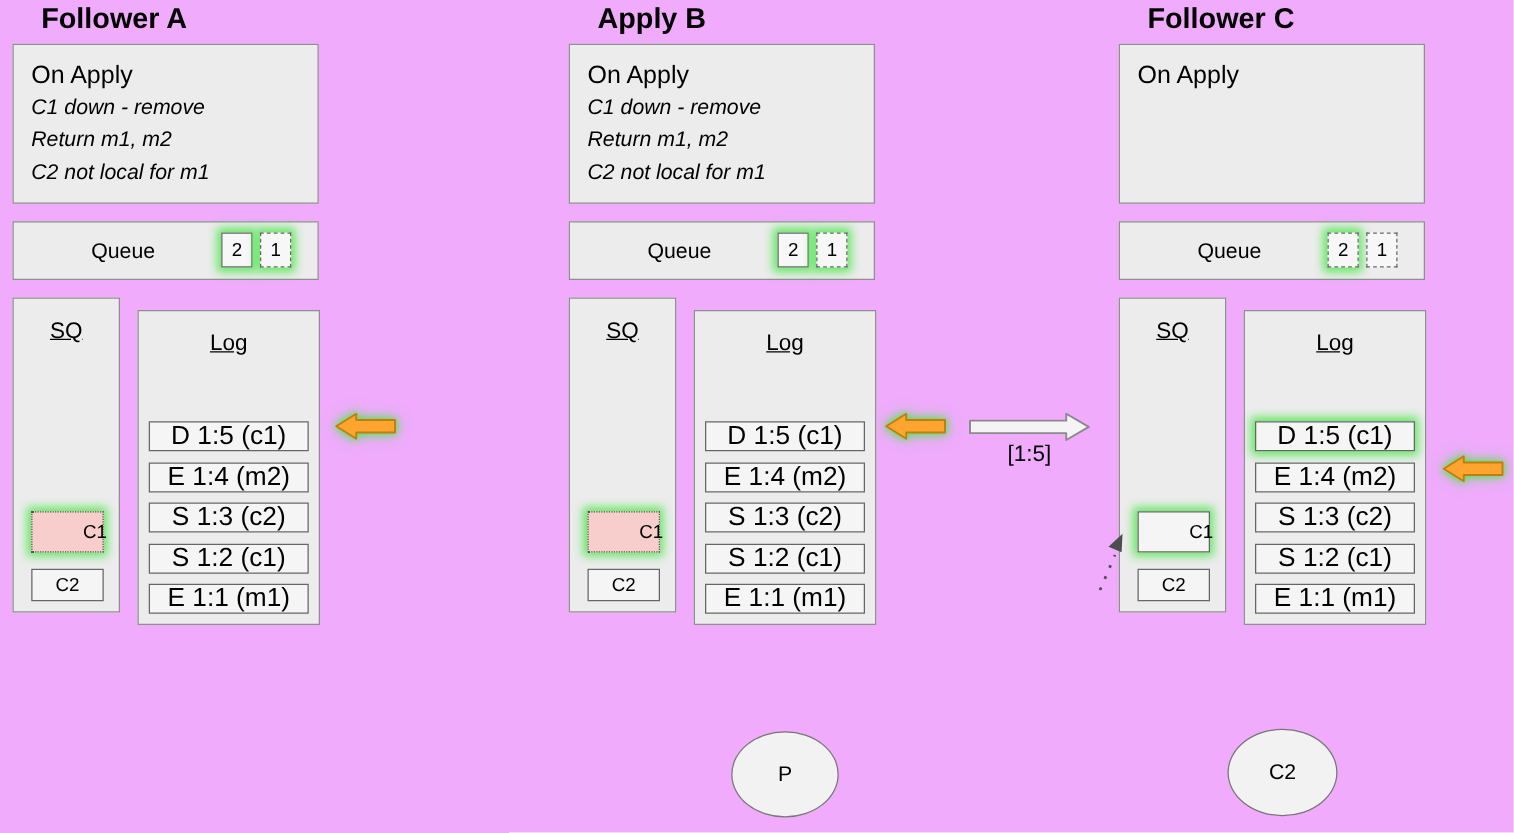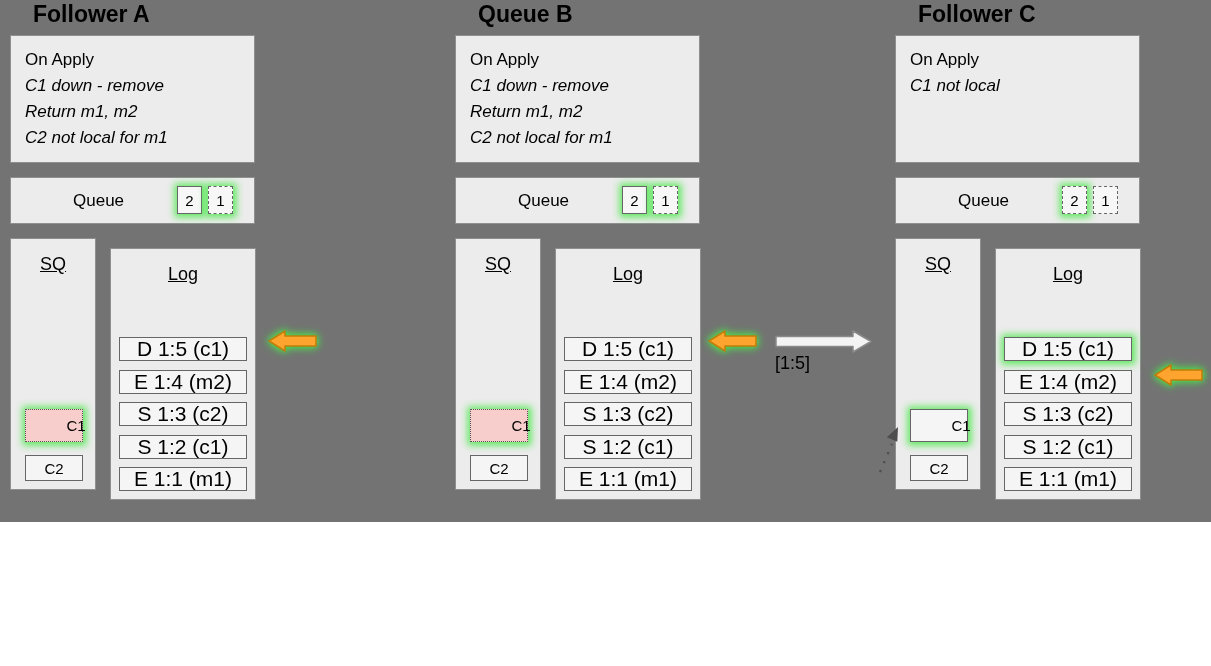--- a/index.html
+++ b/index.html
@@ -1,24 +1,24 @@
 <!DOCTYPE html>
 <html><head>
 <meta charset="utf-8">
 <style>
   html,body{margin:0;padding:0;background:#fff;}
   body{font-family:"Liberation Sans", sans-serif; color:#000;}
-  .stage{position:relative;width:1211px;height:522px;background:#737373;overflow:hidden;}
+  .stage{position:relative;width:1211px;height:666px;background:#f0abfc;overflow:hidden;}
 
   .column{position:absolute;top:0;width:247px;height:520px;}
   .col-title{position:absolute;top:1px;left:23px;font-size:23px;font-weight:bold;white-space:nowrap;}
 
   .apply-box{position:absolute;top:35px;left:0;width:245px;height:128px;background:#ececec;
              border:1.5px solid #8f8f8f;box-sizing:border-box;padding:11px 6px 0 14px;}
-  .apply-header{font-size:17px;line-height:26px;}
+  .apply-header{font-size:20px;line-height:26px;}
   .apply-line{font-size:17px;line-height:26px;font-style:italic;white-space:nowrap;}
 
   .queue-box{position:absolute;top:177px;left:0;width:245px;height:47px;background:#ececec;
              border:1.5px solid #8f8f8f;box-sizing:border-box;}
   .queue-label{position:absolute;left:15px;top:50%;transform:translateY(-50%);font-size:17px;margin-left:47px;}
   .qitem{position:absolute;top:8px;width:25px;height:28px;background:#f7f7f7;border:1.5px solid #666;
          box-sizing:border-box;display:flex;align-items:center;justify-content:center;font-size:15px;}
   .qitem.q2{left:166px;}
   .qitem.q1{left:197px;}
   .qitem.dashed{border-style:dashed;}
@@ -36,21 +36,21 @@
 
   .log-box{position:absolute;top:248px;left:100px;width:146px;height:252px;background:#ececec;
            border:1.5px solid #8f8f8f;box-sizing:border-box;}
   .log-entries{position:absolute;top:88px;left:8px;right:8px;}
   .log-entry{height:24px;margin-bottom:8.5px;background:#f5f5f5;border:1.5px solid #666;
              box-sizing:border-box;display:flex;align-items:center;justify-content:center;
              font-size:21px;white-space:nowrap;}
 
   .arrow-svg{position:absolute;overflow:visible;}
   .green-halo{filter:drop-shadow(0 0 3px rgba(74,232,74,0.95)) drop-shadow(0 0 5px rgba(74,232,74,0.65));}
-  .mid-arrow-label{position:absolute;left:775px;top:353px;width:97px;text-align:left;font-size:18px;}
+  .mid-arrow-label{position:absolute;left:775px;top:353px;width:97px;text-align:center;font-size:18px;}
 
   .ellipse-node{position:absolute;border-radius:50%;background:#f2f2f2;border:1.5px solid #777;
                 display:flex;align-items:center;justify-content:center;font-size:17px;}
   .node-p{left:585px;top:585px;width:84px;height:67px;}
   .node-c2{left:982px;top:583px;width:86px;height:68px;}
 </style>
 </head>
 <body>
 
 <div class="stage">
@@ -83,21 +83,21 @@
         <div class="log-entry">D 1:5 (c1)</div>
         <div class="log-entry">E 1:4 (m2)</div>
         <div class="log-entry">S 1:3 (c2)</div>
         <div class="log-entry">S 1:2 (c1)</div>
         <div class="log-entry">E 1:1 (m1)</div>
       </div>
     </div>
   </div>
 
   <div class="column" style="left:455px">
-    <div class="col-title">Queue B</div>
+    <div class="col-title">Apply B</div>
 
     <div class="apply-box">
       <div class="apply-header">On Apply</div>
       <div class="apply-line">C1 down - remove</div>
       <div class="apply-line">Return m1, m2</div>
       <div class="apply-line">C2 not local for m1</div>
     </div>
 
     <div class="queue-box">
       <span class="queue-label">Queue</span>
@@ -121,21 +121,20 @@
         <div class="log-entry">E 1:1 (m1)</div>
       </div>
     </div>
   </div>
 
   <div class="column" style="left:895px">
     <div class="col-title">Follower C</div>
 
     <div class="apply-box">
       <div class="apply-header">On Apply</div>
-      <div class="apply-line">C1 not local</div>
     </div>
 
     <div class="queue-box">
       <span class="queue-label">Queue</span>
       <div class="qitem q2 dashed glow">2</div>
       <div class="qitem q1 dashed">1</div>
     </div>
 
     <div class="sq-box">
       <div class="box-heading">SQ</div>

